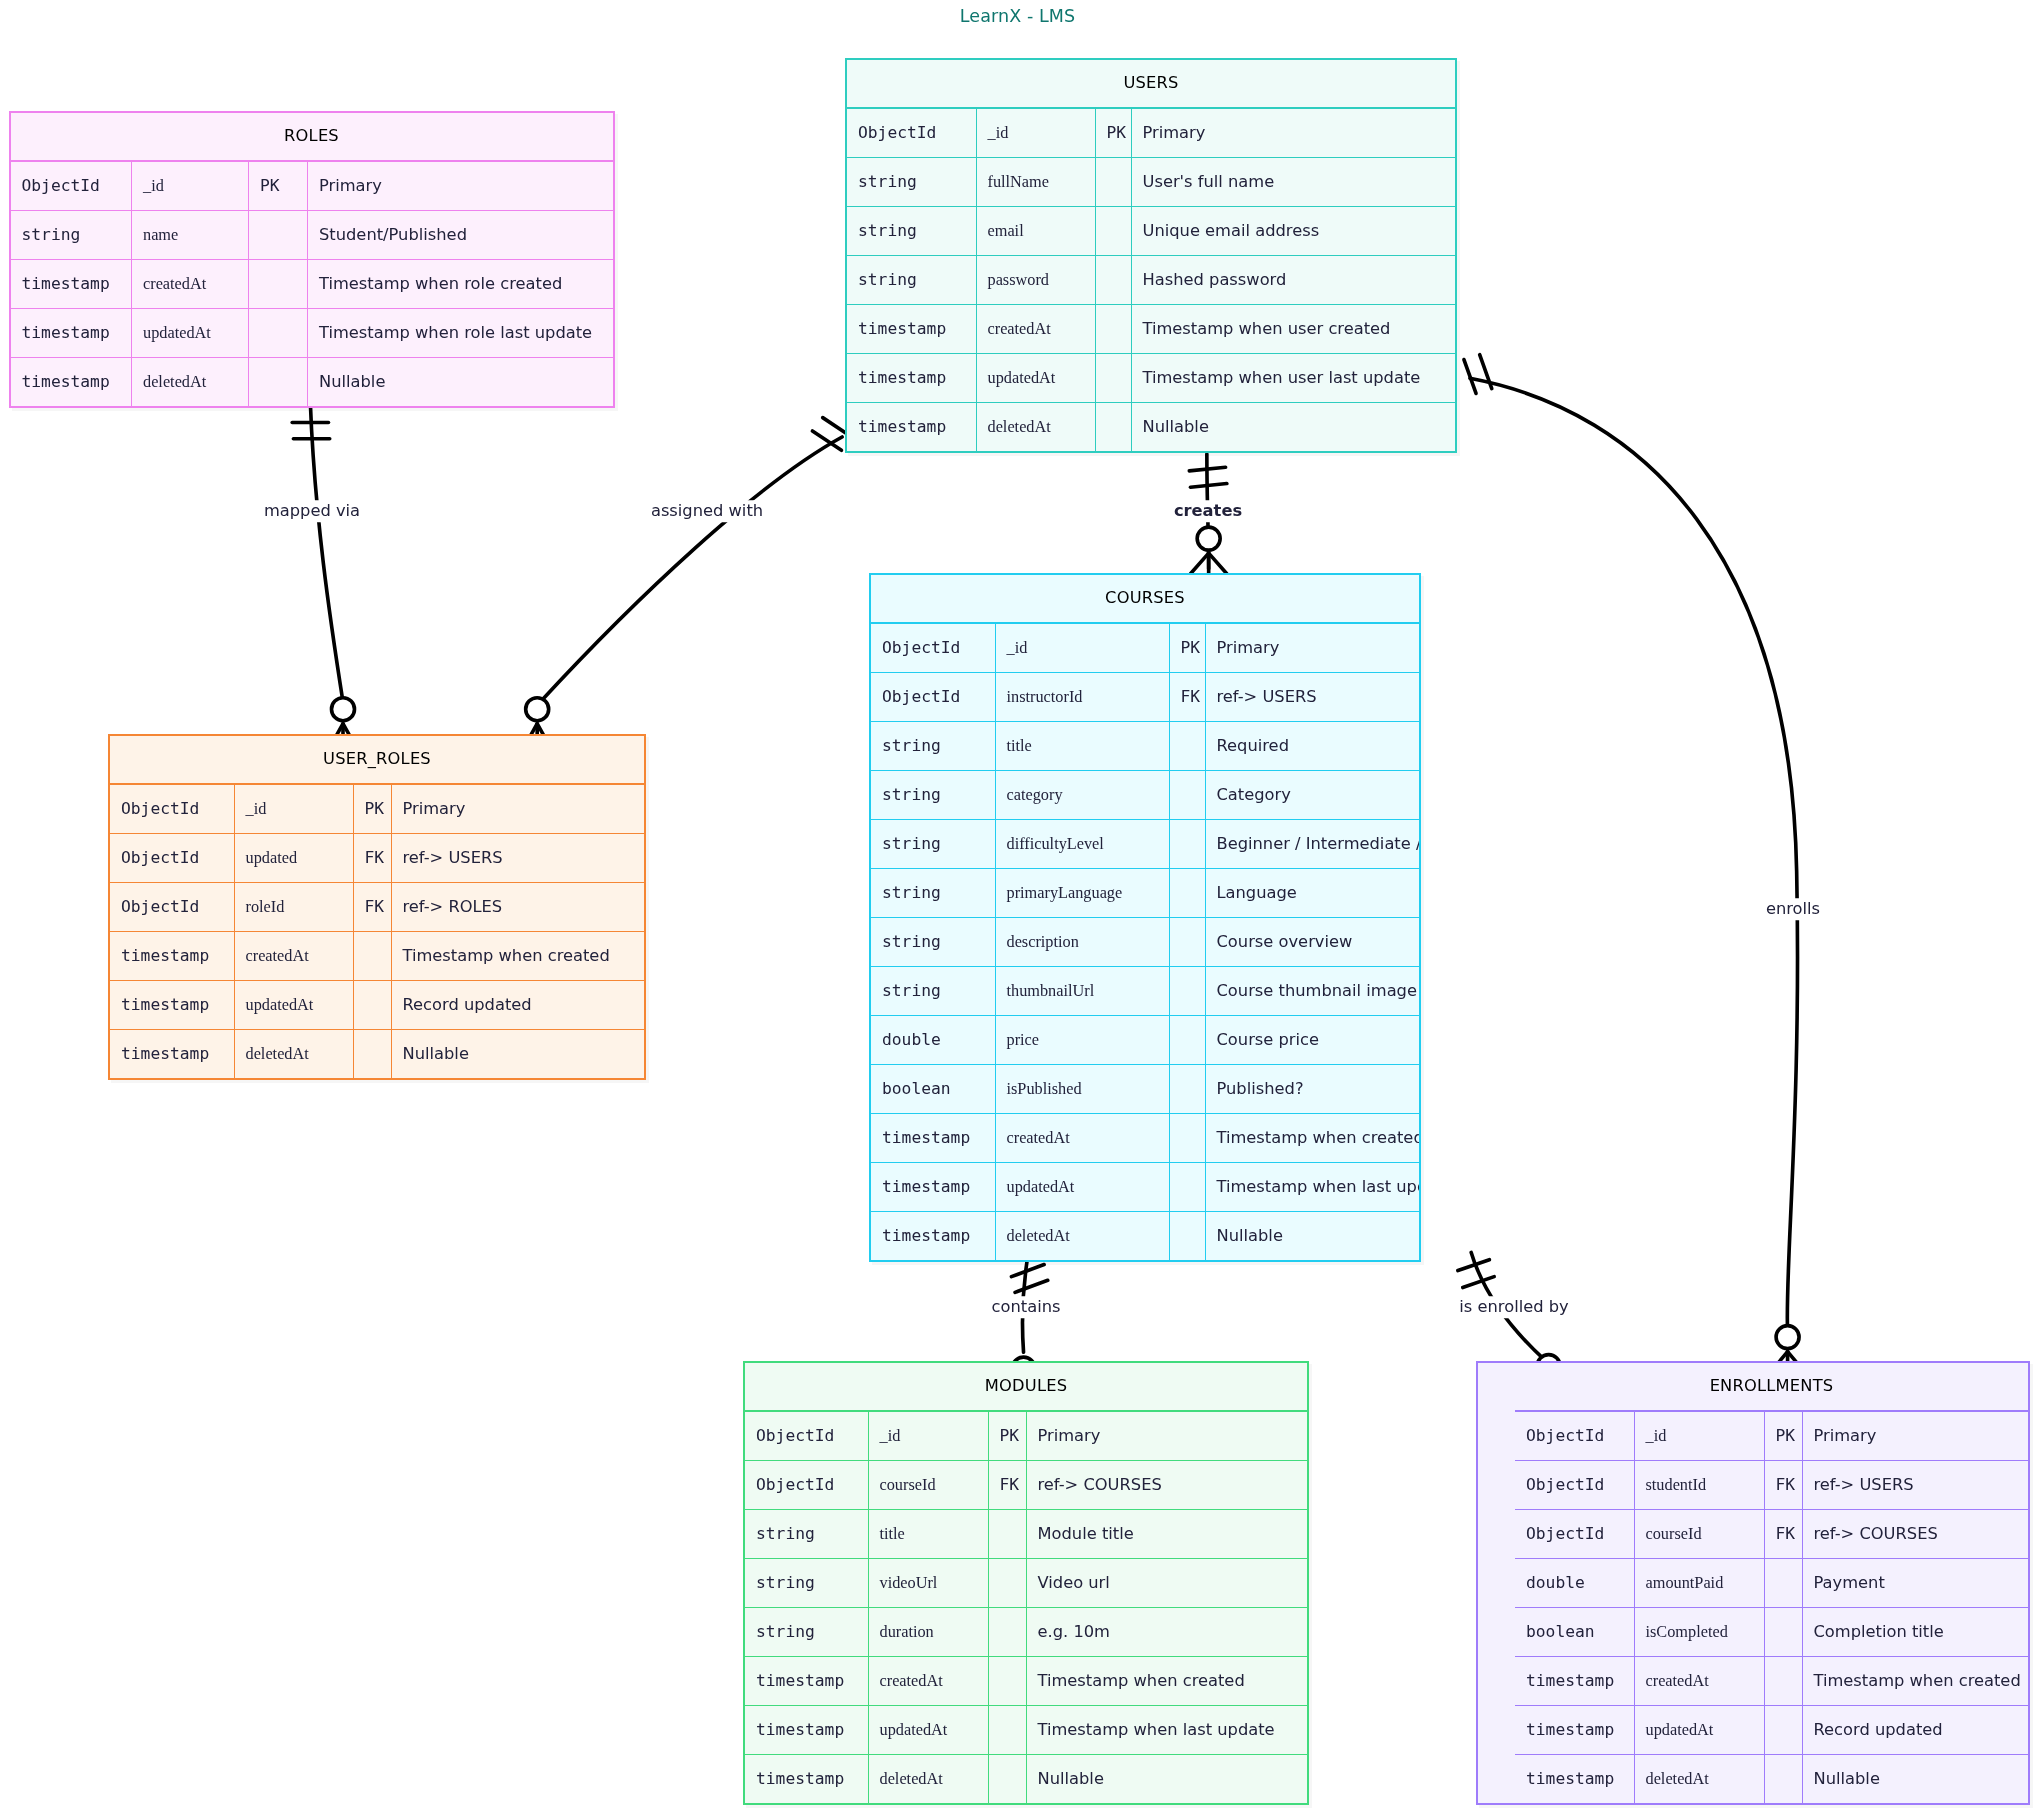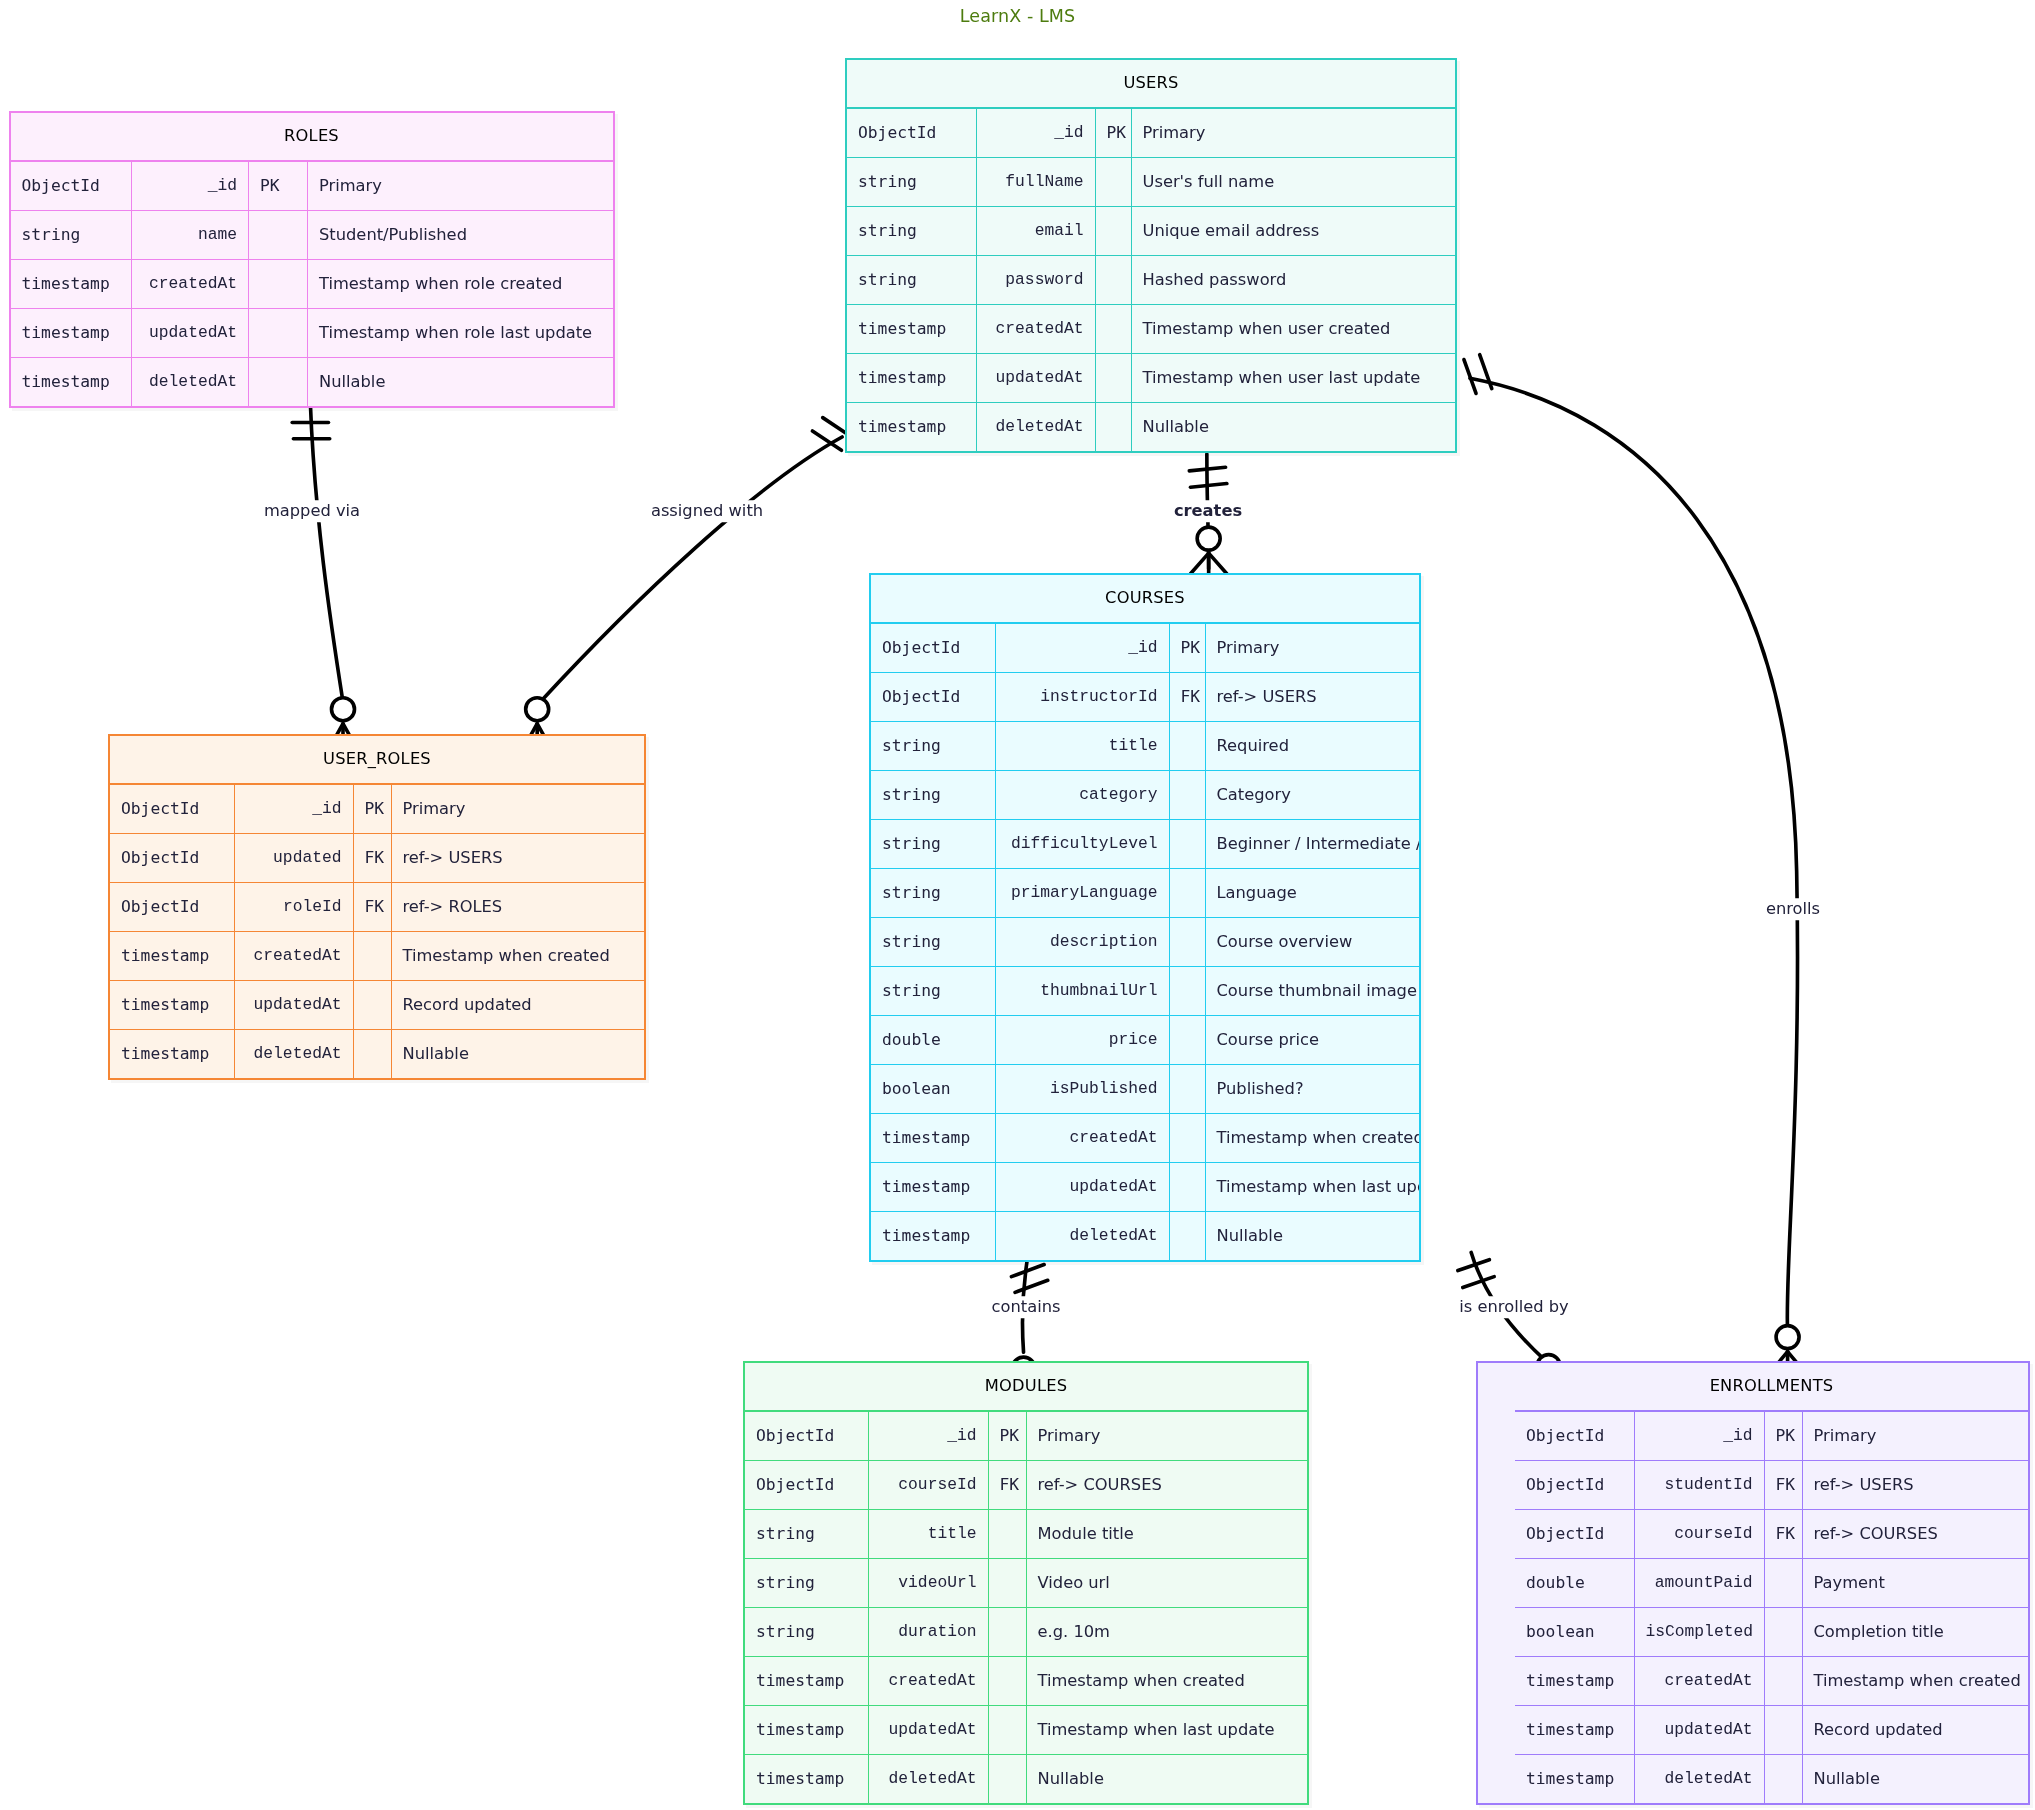--- a/index.html
+++ b/index.html
@@ -27,21 +27,21 @@
     pointer-events: none;
   }
   .diagram-title {
     position: absolute;
     left: 0;
     top: 6px;
     width: 2035px;
     text-align: center;
     font-size: 17.5px;
     letter-spacing: 0.1px;
-    color: #4d7c0f;
+    color: #0f766e;
   }
   
   .entity {
     position: absolute;
     box-sizing: border-box;
     border-style: solid;
     border-width: 2.4px;
     box-shadow: 3px 3px 0 rgba(0,0,0,0.035);
   }
   .entity-title {
@@ -67,21 +67,21 @@
     font-size: 16.3px;
     line-height: 1.1;
     color: #22223b;
     vertical-align: middle;
     white-space: nowrap;
     overflow: hidden;
   }
   .attr-table tr:last-child td { border-bottom-width: 0; }
   .attr-table td:last-child { border-right-width: 0; }
   .c-type  { font-family: "DejaVu Sans Mono", monospace; font-size: 15px; }
-  .c-name  { font-family: Liberation Mono, monospace; font-size: 15px; text-align: right; }
+  .c-name  { font-family: Liberation Serif, serif; font-size: 15px; }
   .c-key   { font-family: "DejaVu Sans Mono", monospace; font-size: 15px; text-align: left; }
   .c-comment { font-size: 16.3px; }
 
   
   .e-roles        { border-color: #ee82ee; background: #fdf0fd; }
   .e-roles .entity-title { border-bottom-color: #ee82ee; background: #fdf0fd; }
   .e-roles .attr-table td { border-color: #ee82ee; background: #fdf0fd; }
 
   .e-users        { border-color: #2ecdc0; background: #effbf9; }
   .e-users .entity-title { border-bottom-color: #2ecdc0; background: #effbf9; }

